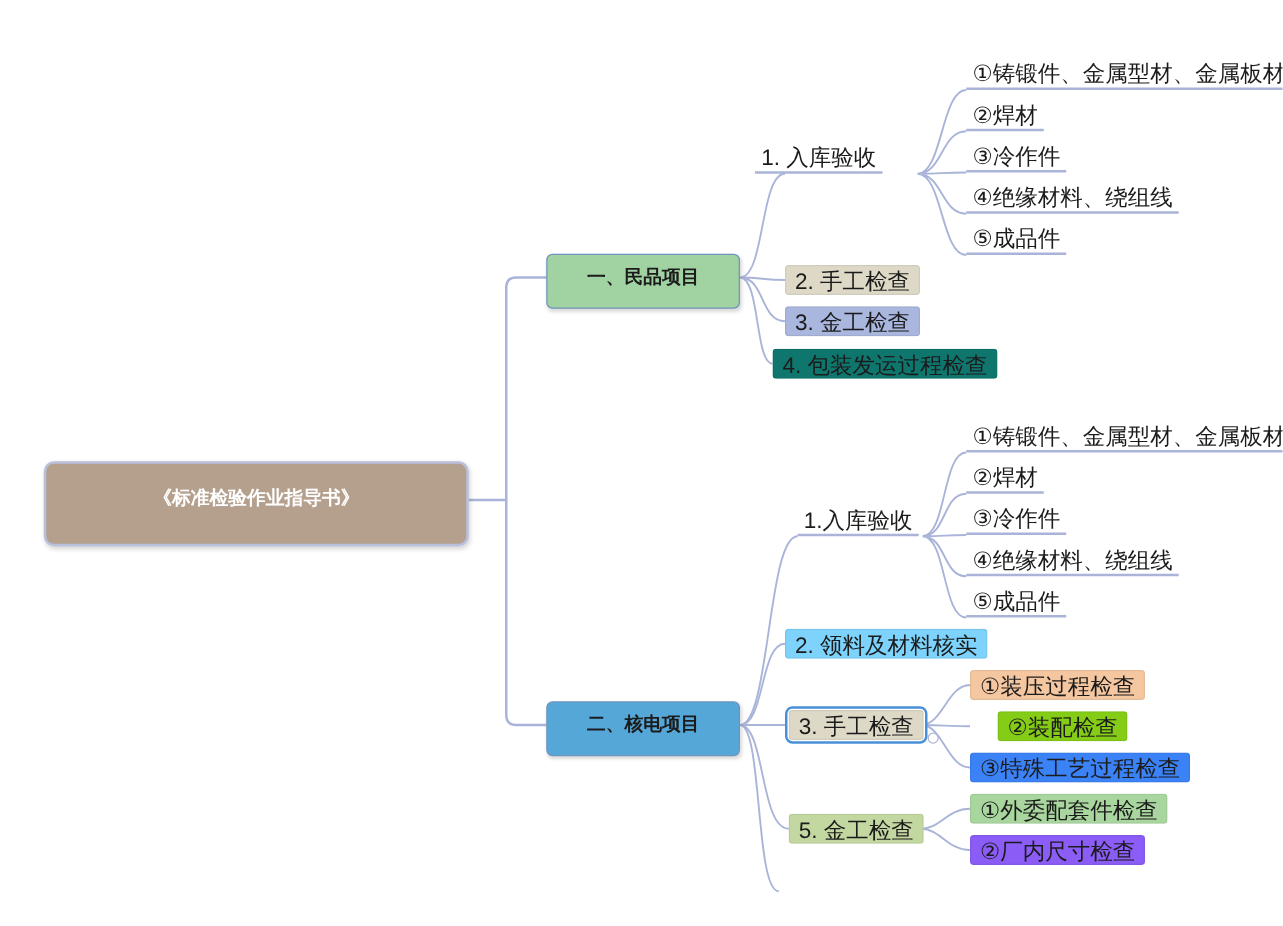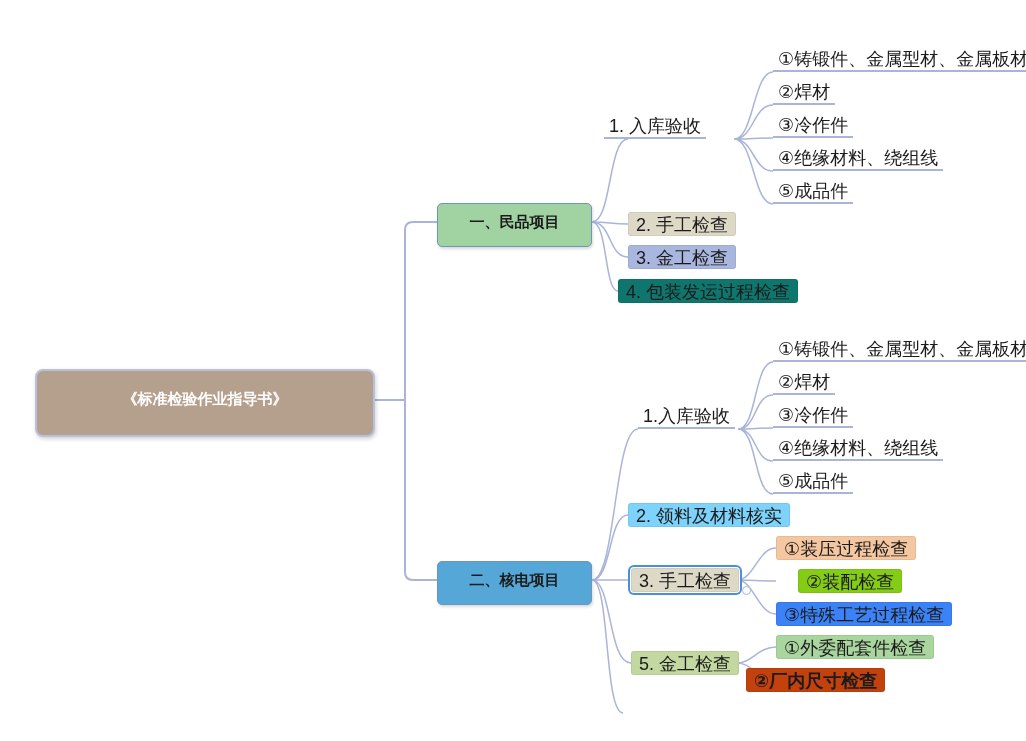--- a/index.html
+++ b/index.html
@@ -86,17 +86,17 @@
   <div class="node leaf plain" style="left:773px;top:404px;">③冷作件</div>
   <div class="node leaf plain" style="left:773px;top:437px;">④绝缘材料、绕组线</div>
   <div class="node leaf plain" style="left:773px;top:470px;">⑤成品件</div>
   <div class="node leaf" style="left: 628px; top: 503px; background-color: #7dd3fc;">2. 领料及材料核实</div>
   <div class="node leaf selected" style="left: 631px; top: 568px; background-color: rgb(222, 217, 199);">3. 手工检查</div>
   <div class="node leaf" style="left: 776px; top: 536px; background-color: rgb(244, 199, 161);">①装压过程检查</div>
   <div class="node leaf" style="left: 776px; top: 569px; background-color: #84cc16; margin-left: 22px;">②装配检查</div>
   <div class="node leaf" style="left: 776px; top: 602px; background-color: #3b82f6;">③特殊工艺过程检查</div>
   <div class="node leaf" style="left: 631px; top: 651px; background-color: rgb(195, 216, 160);">5. 金工检查</div>
   <div class="node leaf" style="left: 776px; top: 635px; background-color: rgb(169, 214, 158);">①外委配套件检查</div>
-  <div class="node leaf" style="left: 746px; top: 668px; background-color: #c2410c; font-weight: bold;">②厂内尺寸检查</div>
+  <div class="node leaf" style="left: 776px; top: 668px; background-color: #8b5cf6;">②厂内尺寸检查</div>
 
   <div class="handle"></div>
 
 </div>
 
 </body></html>

